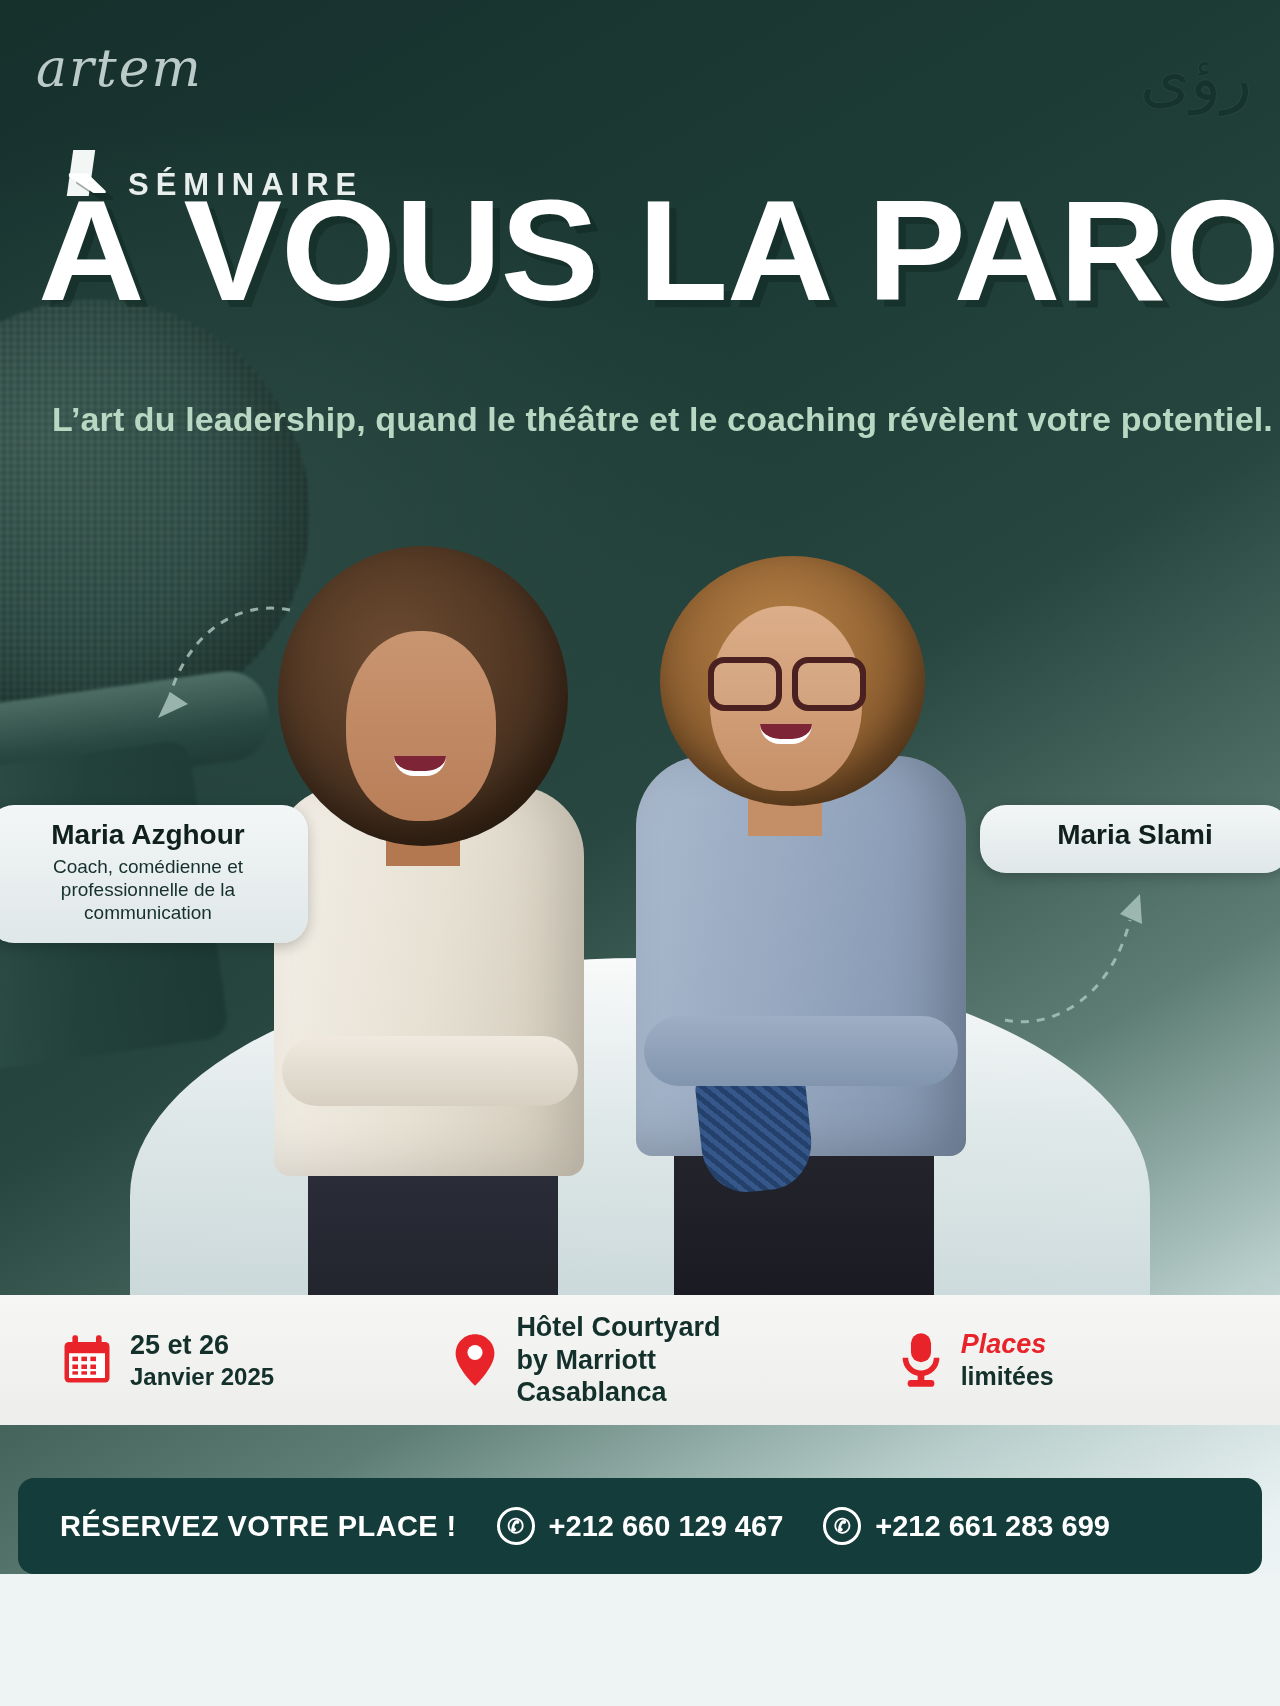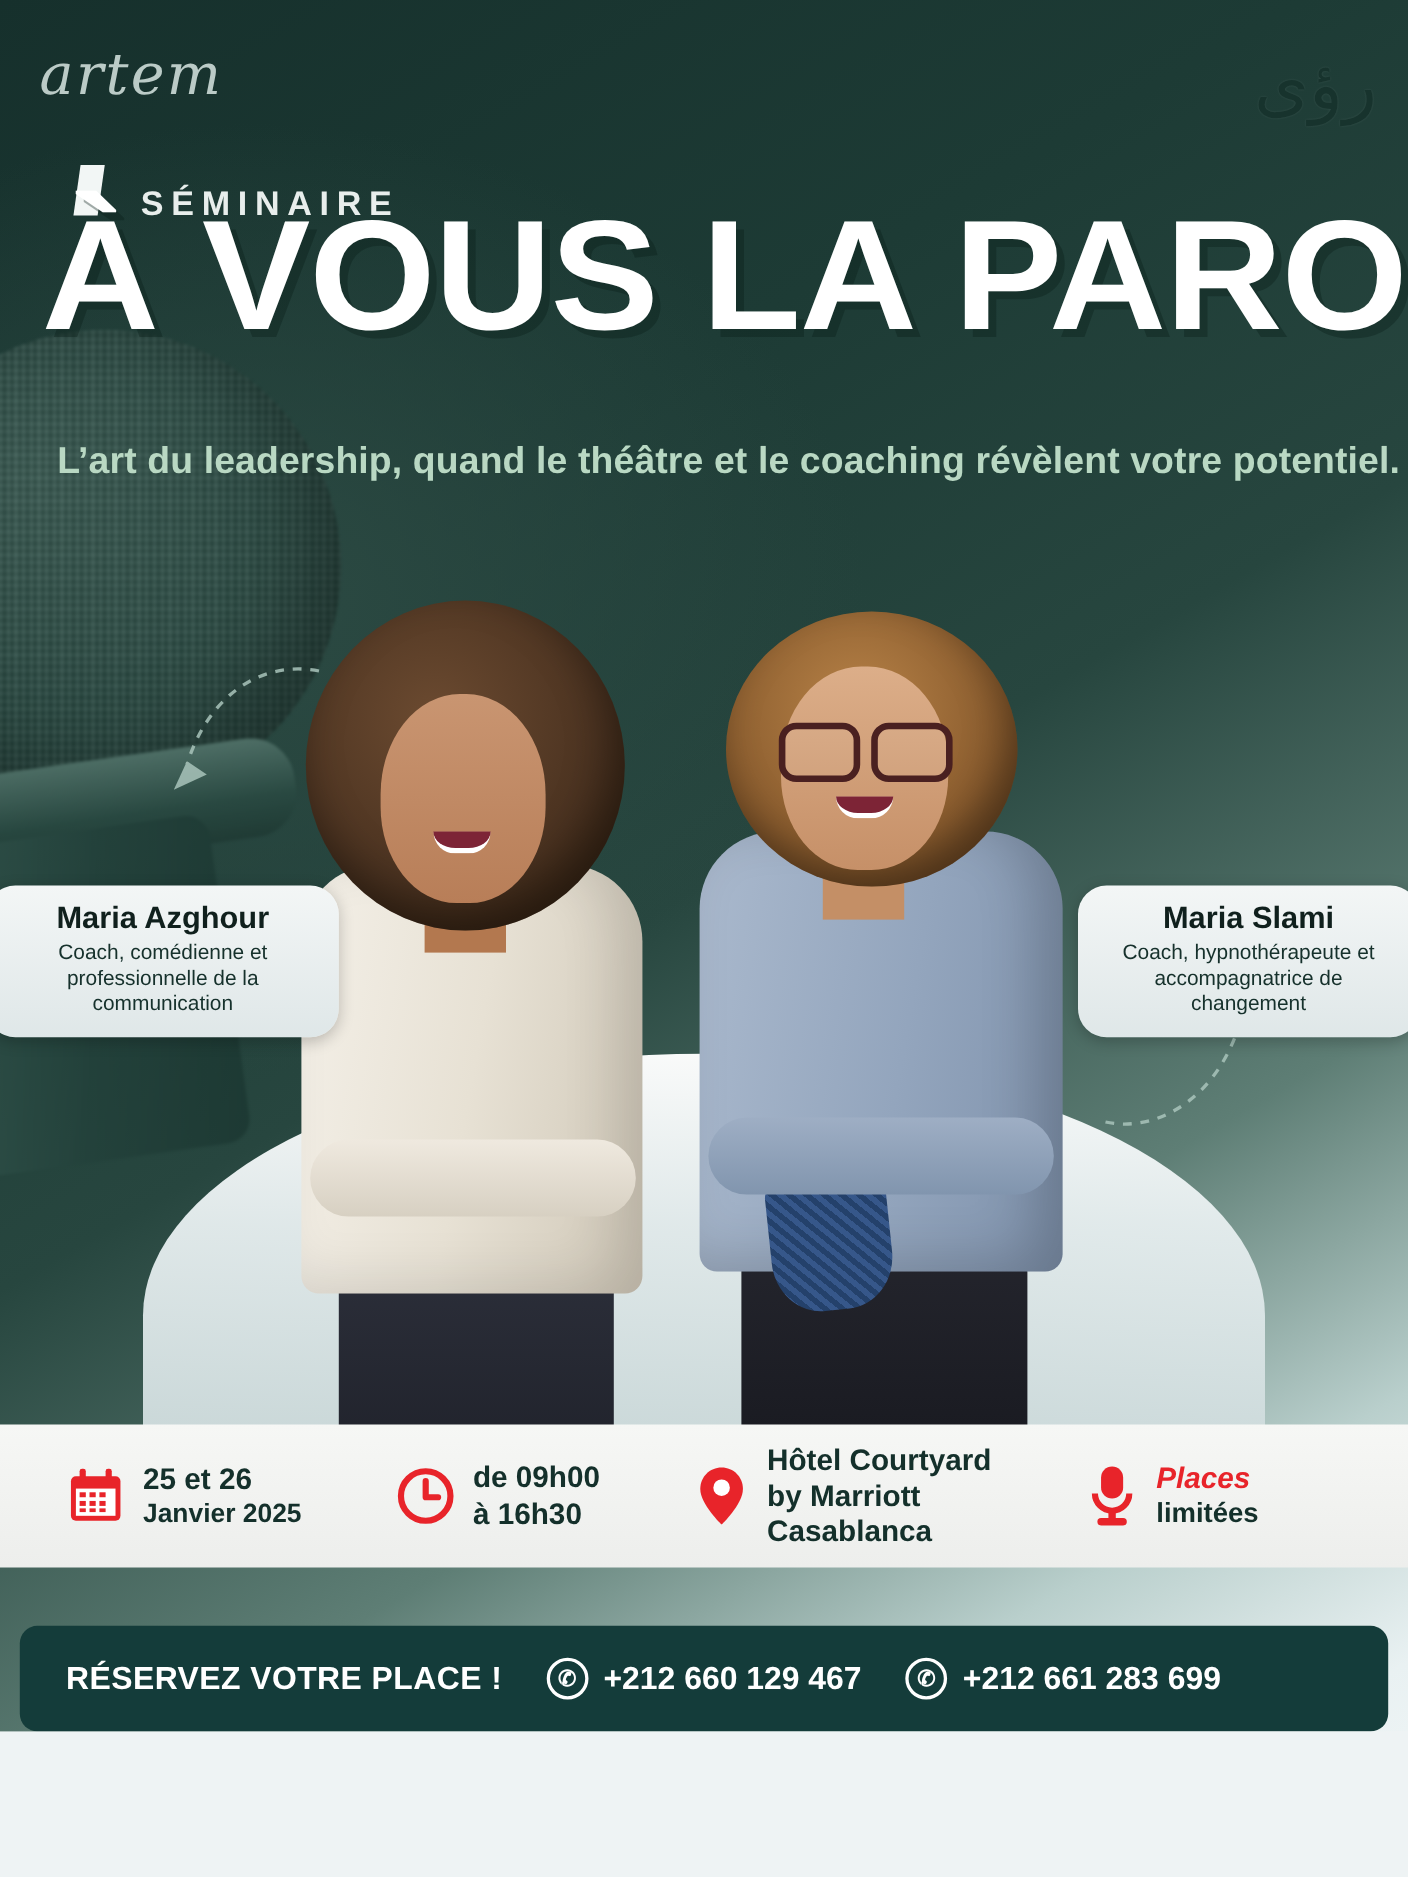--- a/index.html
+++ b/index.html
@@ -409,21 +409,20 @@
       <div class="smile"></div>
     </div>
   </div>
 
   <div class="bubble bubble-left">
     <div class="b-name">Maria Azghour</div>
     <div class="b-role">Coach, comédienne et professionnelle de la communication</div>
   </div>
   <div class="bubble bubble-right">
     <div class="b-name">Maria Slami</div>
-    <div class="b-role">Coach, hypnothérapeute et accompagnatrice de changement</div>
   </div>
 
   <div class="info-strip">
 
     <div class="info-item">
       <svg class="icon-red" width="54" height="54" viewBox="0 0 48 48">
         <rect x="4" y="8" width="40" height="36" rx="4" fill="#e8242a"></rect>
         <rect x="8" y="18" width="32" height="22" fill="#ffffff"></rect>
         <rect x="11" y="2" width="5" height="10" rx="2" fill="#e8242a"></rect>
         <rect x="32" y="2" width="5" height="10" rx="2" fill="#e8242a"></rect>
@@ -438,30 +437,20 @@
             <rect x="19" y="34" width="5" height="3"></rect>
             <rect x="27" y="34" width="5" height="3"></rect>
         </g>
       </svg>
       <div class="txt">
         <div class="l1">25 et 26</div>
         <div class="l2">Janvier 2025</div>
       </div>
     </div>
 
-    <div class="info-item">
-      <svg class="icon-red" width="54" height="54" viewBox="0 0 48 48">
-        <circle cx="24" cy="24" r="20" fill="none" stroke="#e8242a" stroke-width="5"></circle>
-        <path d="M24 12 V25 H34" fill="none" stroke="#e8242a" stroke-width="5" stroke-linecap="round" stroke-linejoin="round"></path>
-      </svg>
-      <div class="txt">
-        <div class="l1">de 09h00</div>
-        <div class="l1">à 16h30</div>
-      </div>
-    </div>
 
     <div class="info-item">
       <svg class="icon-red" width="50" height="56" viewBox="0 0 40 52">
         <path d="M20 2 C10 2 2 10 2 20 C2 33 20 50 20 50 C20 50 38 33 38 20 C38 10 30 2 20 2 Z" fill="#e8242a"></path>
         <circle cx="20" cy="19" r="7" fill="#ffffff"></circle>
       </svg>
       <div class="txt">
         <div class="l1">Hôtel Courtyard</div>
         <div class="l1">by Marriott</div>
         <div class="l1">Casablanca</div>

